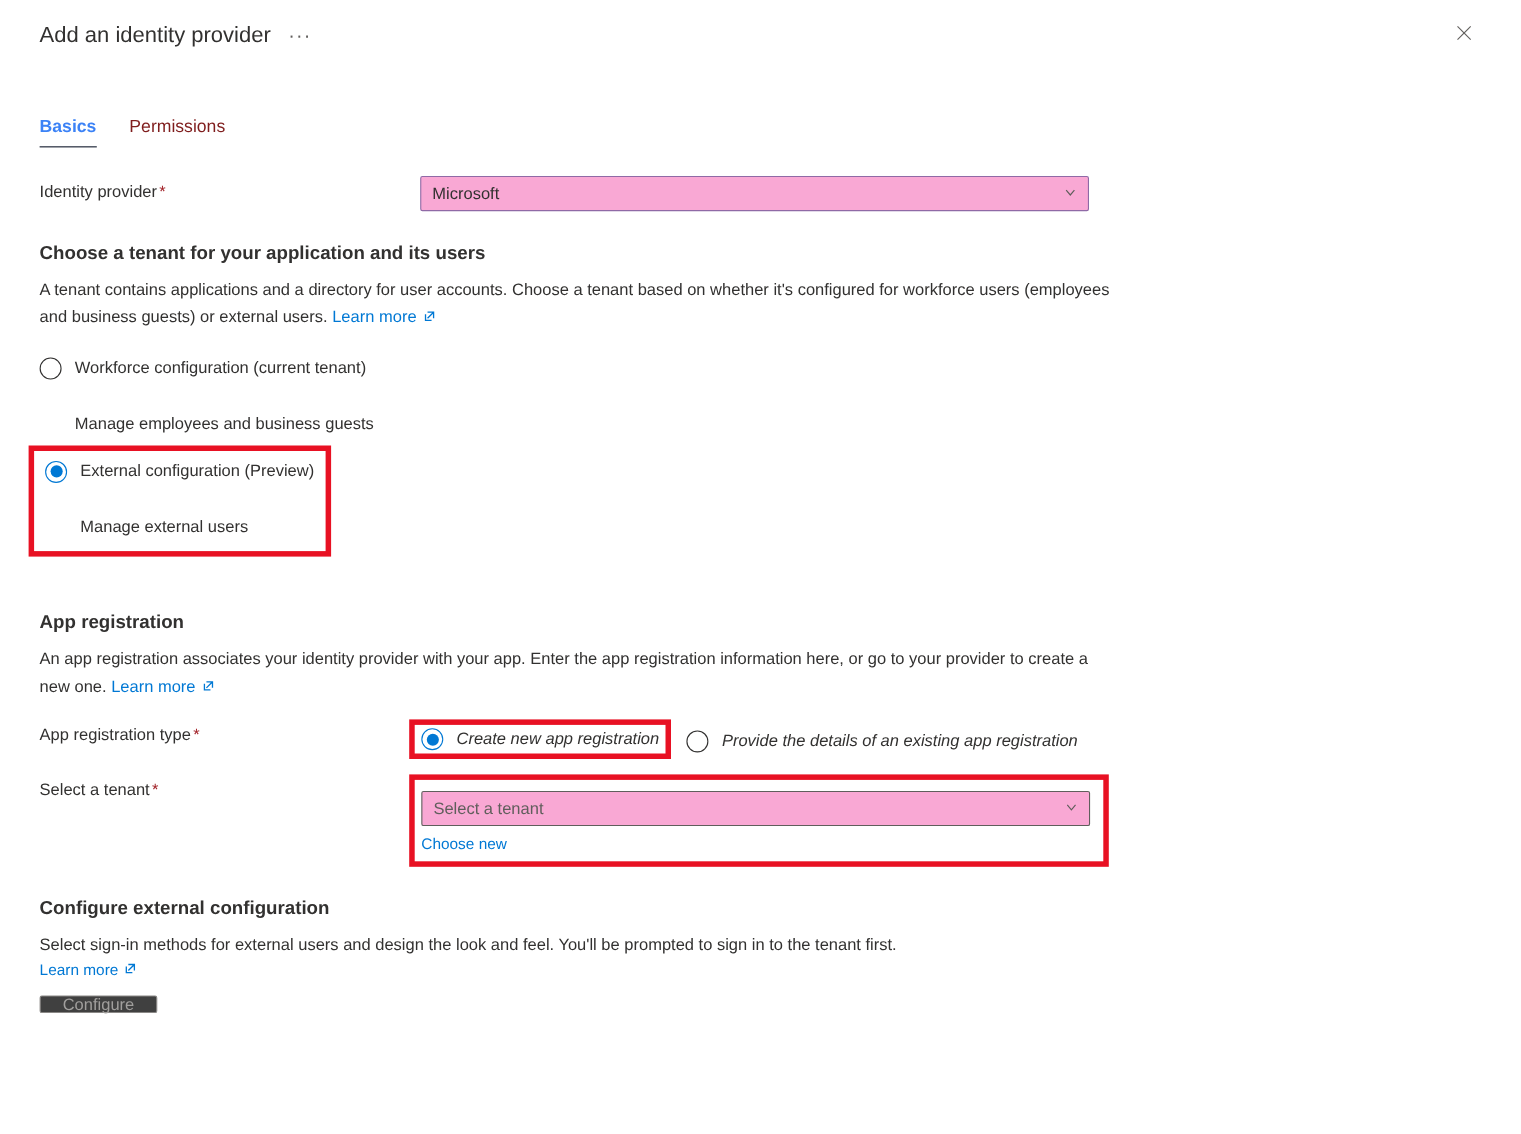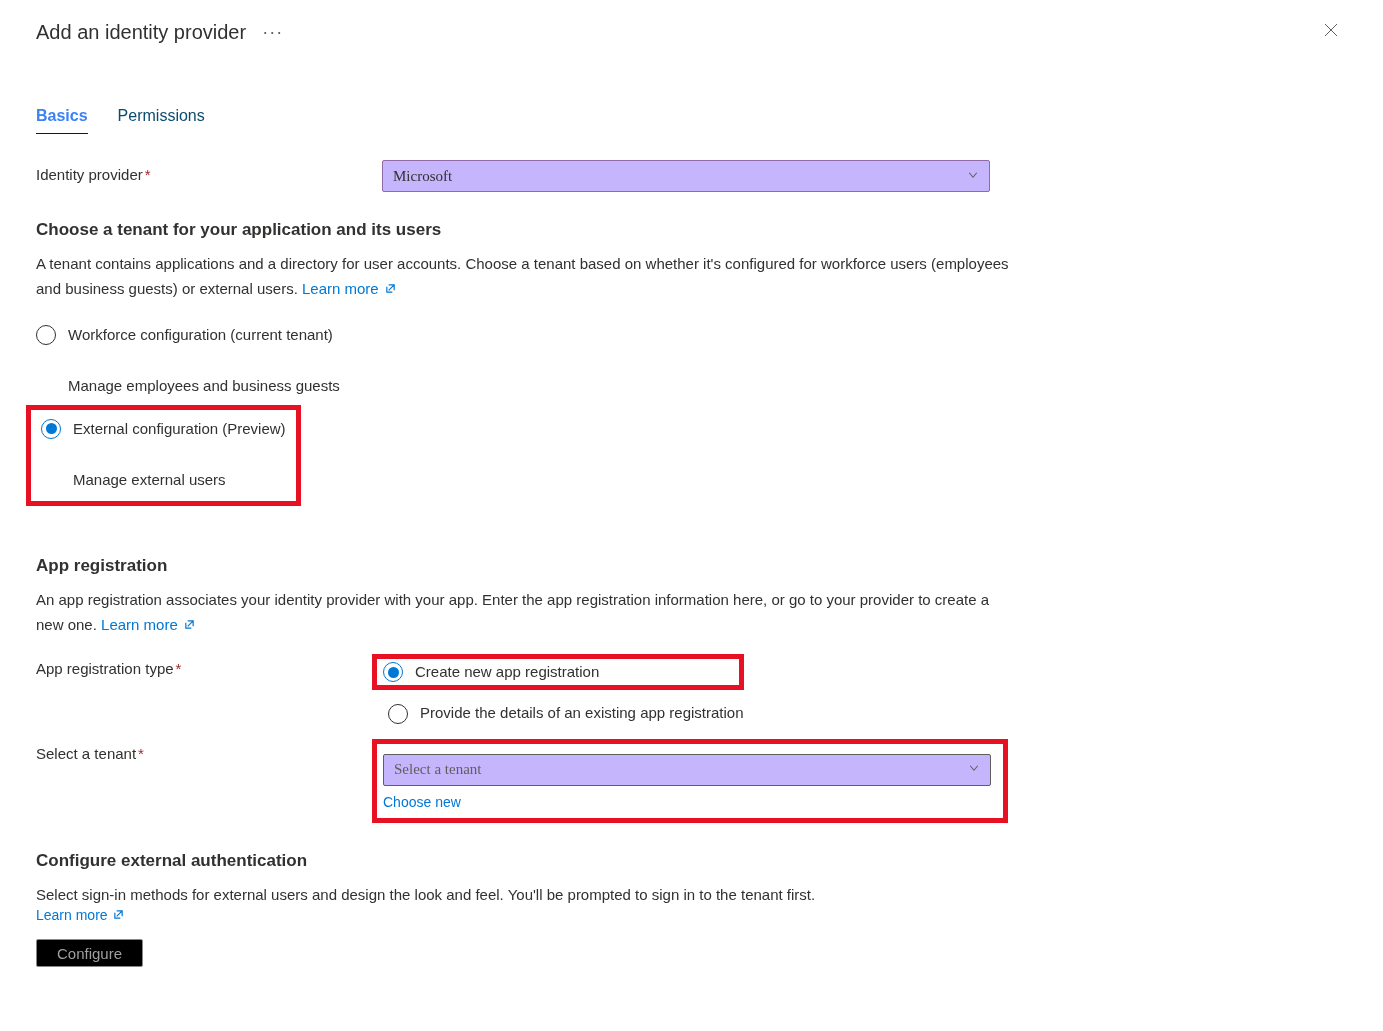--- a/index.html
+++ b/index.html
@@ -43,21 +43,21 @@
     padding: 4px 8px;
   }
   .tabs {
     display: flex;
     gap: 30px;
     border-bottom: none;
     margin-bottom: 26px;
   }
   .tab {
     font-size: 16px;
-    color: #0c4a6e;
+    color: #7f1d1d;
     padding-bottom: 8px;
     cursor: pointer;
   }
   .tab.active {
     color: #3b82f6;
     font-weight: 700;
     border-bottom: 1px solid #0f172a;
   }
   .field-row {
     display: flex;
@@ -80,23 +80,22 @@
   .dropdown {
     width: 608px;
     height: 32px;
     border: 1px solid #8f6aa6;
     border-radius: 2px;
     display: flex;
     align-items: center;
     justify-content: space-between;
     padding: 0 10px;
     font-size: 15px;
-    background: #c4b5fd;
-    cursor: pointer;
-    font-family: Liberation Serif, serif;
+    background: #f9a8d4;
+    cursor: pointer;
   }
   .dropdown.plain {
     border: 1px solid #605e5c;
     color: #605e5c;
   }
   .chevron-down {
     display: inline-block;
   }
   .chevron-down svg {
     width: 12px;
@@ -191,42 +190,42 @@
     padding: 2px 6px;
     display: inline-flex;
     align-items: center;
   }
   .highlight-box.wide {
     padding: 10px 12px 8px 6px;
     display: block;
   }
   .radio-inline-group {
     display: flex;
+    gap: 8px;
+    font-style: italic;
+  }
+  .radio-inline {
+    display: flex;
+    align-items: center;
+    gap: 12px;
+    cursor: pointer;
+  }
+  .tenant-block {
+    display: flex;
     flex-direction: column;
     gap: 8px;
   }
-  .radio-inline {
-    display: flex;
-    align-items: center;
-    gap: 12px;
-    cursor: pointer;
-  }
-  .tenant-block {
-    display: flex;
-    flex-direction: column;
-    gap: 8px;
-  }
   .btn {
     display: inline-flex;
     align-items: center;
     justify-content: center;
-    height: 28px;
+    height: 16px;
     padding: 0 20px;
     border: 1px solid #8a8886;
-    background: #000000;
+    background: #404040;
     font-size: 15px;
     color: #a19f9d;
     cursor: pointer;
     border-radius: 2px;
   }
 </style>
 </head>
 <body>
 
 
@@ -349,21 +348,21 @@
               </svg>
           </span>
         </div>
         <span class="link">Choose new</span>
       </div>
     </div>
   </div>
 </div>
 
 
-<div class="section-heading">Configure external authentication</div>
+<div class="section-heading">Configure external configuration</div>
 <div class="section-desc" style="margin-bottom:0;">
   <span>Select sign-in methods for external users and design the look and feel. You'll be prompted to sign in to the tenant first.</span>
 </div>
 <div style="margin-bottom:16px;">
   <span class="link">
     <span>Learn more</span>
     <span class="ext-icon">
       <svg viewBox="0 0 12 12">
           <path d="M4 2h6v6M10 2L4 8M2 4v6h6"></path>
         </svg>

